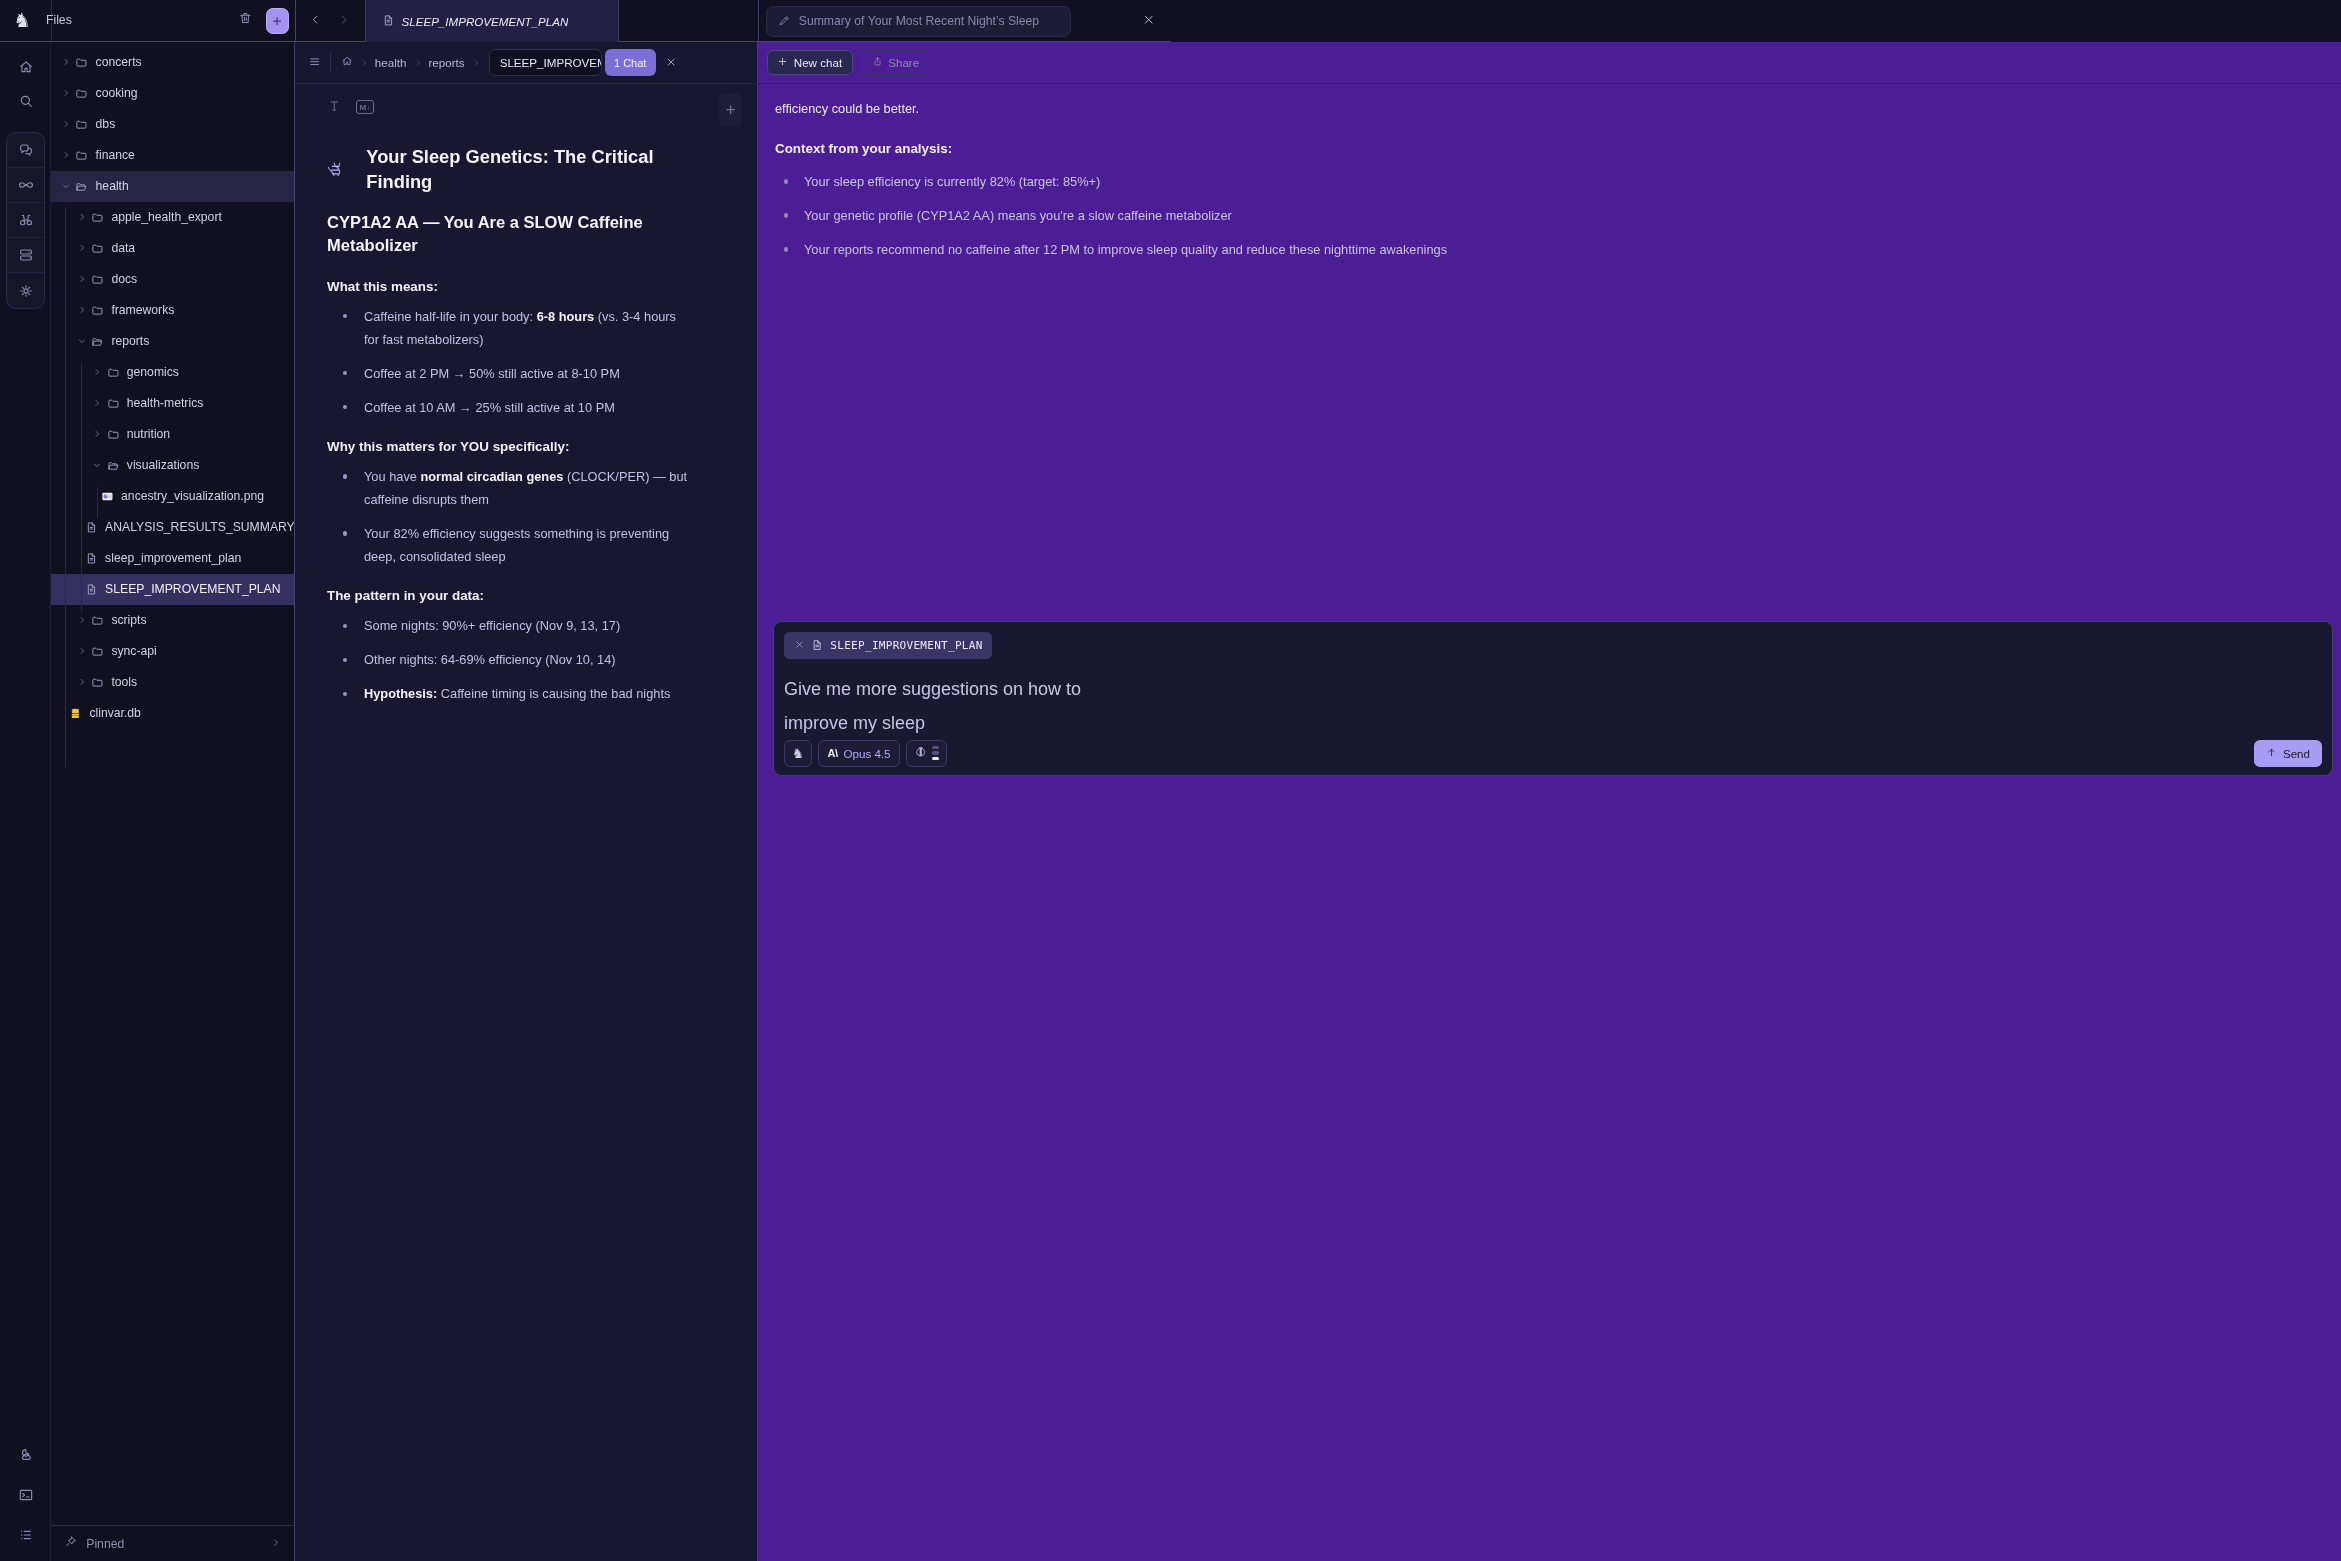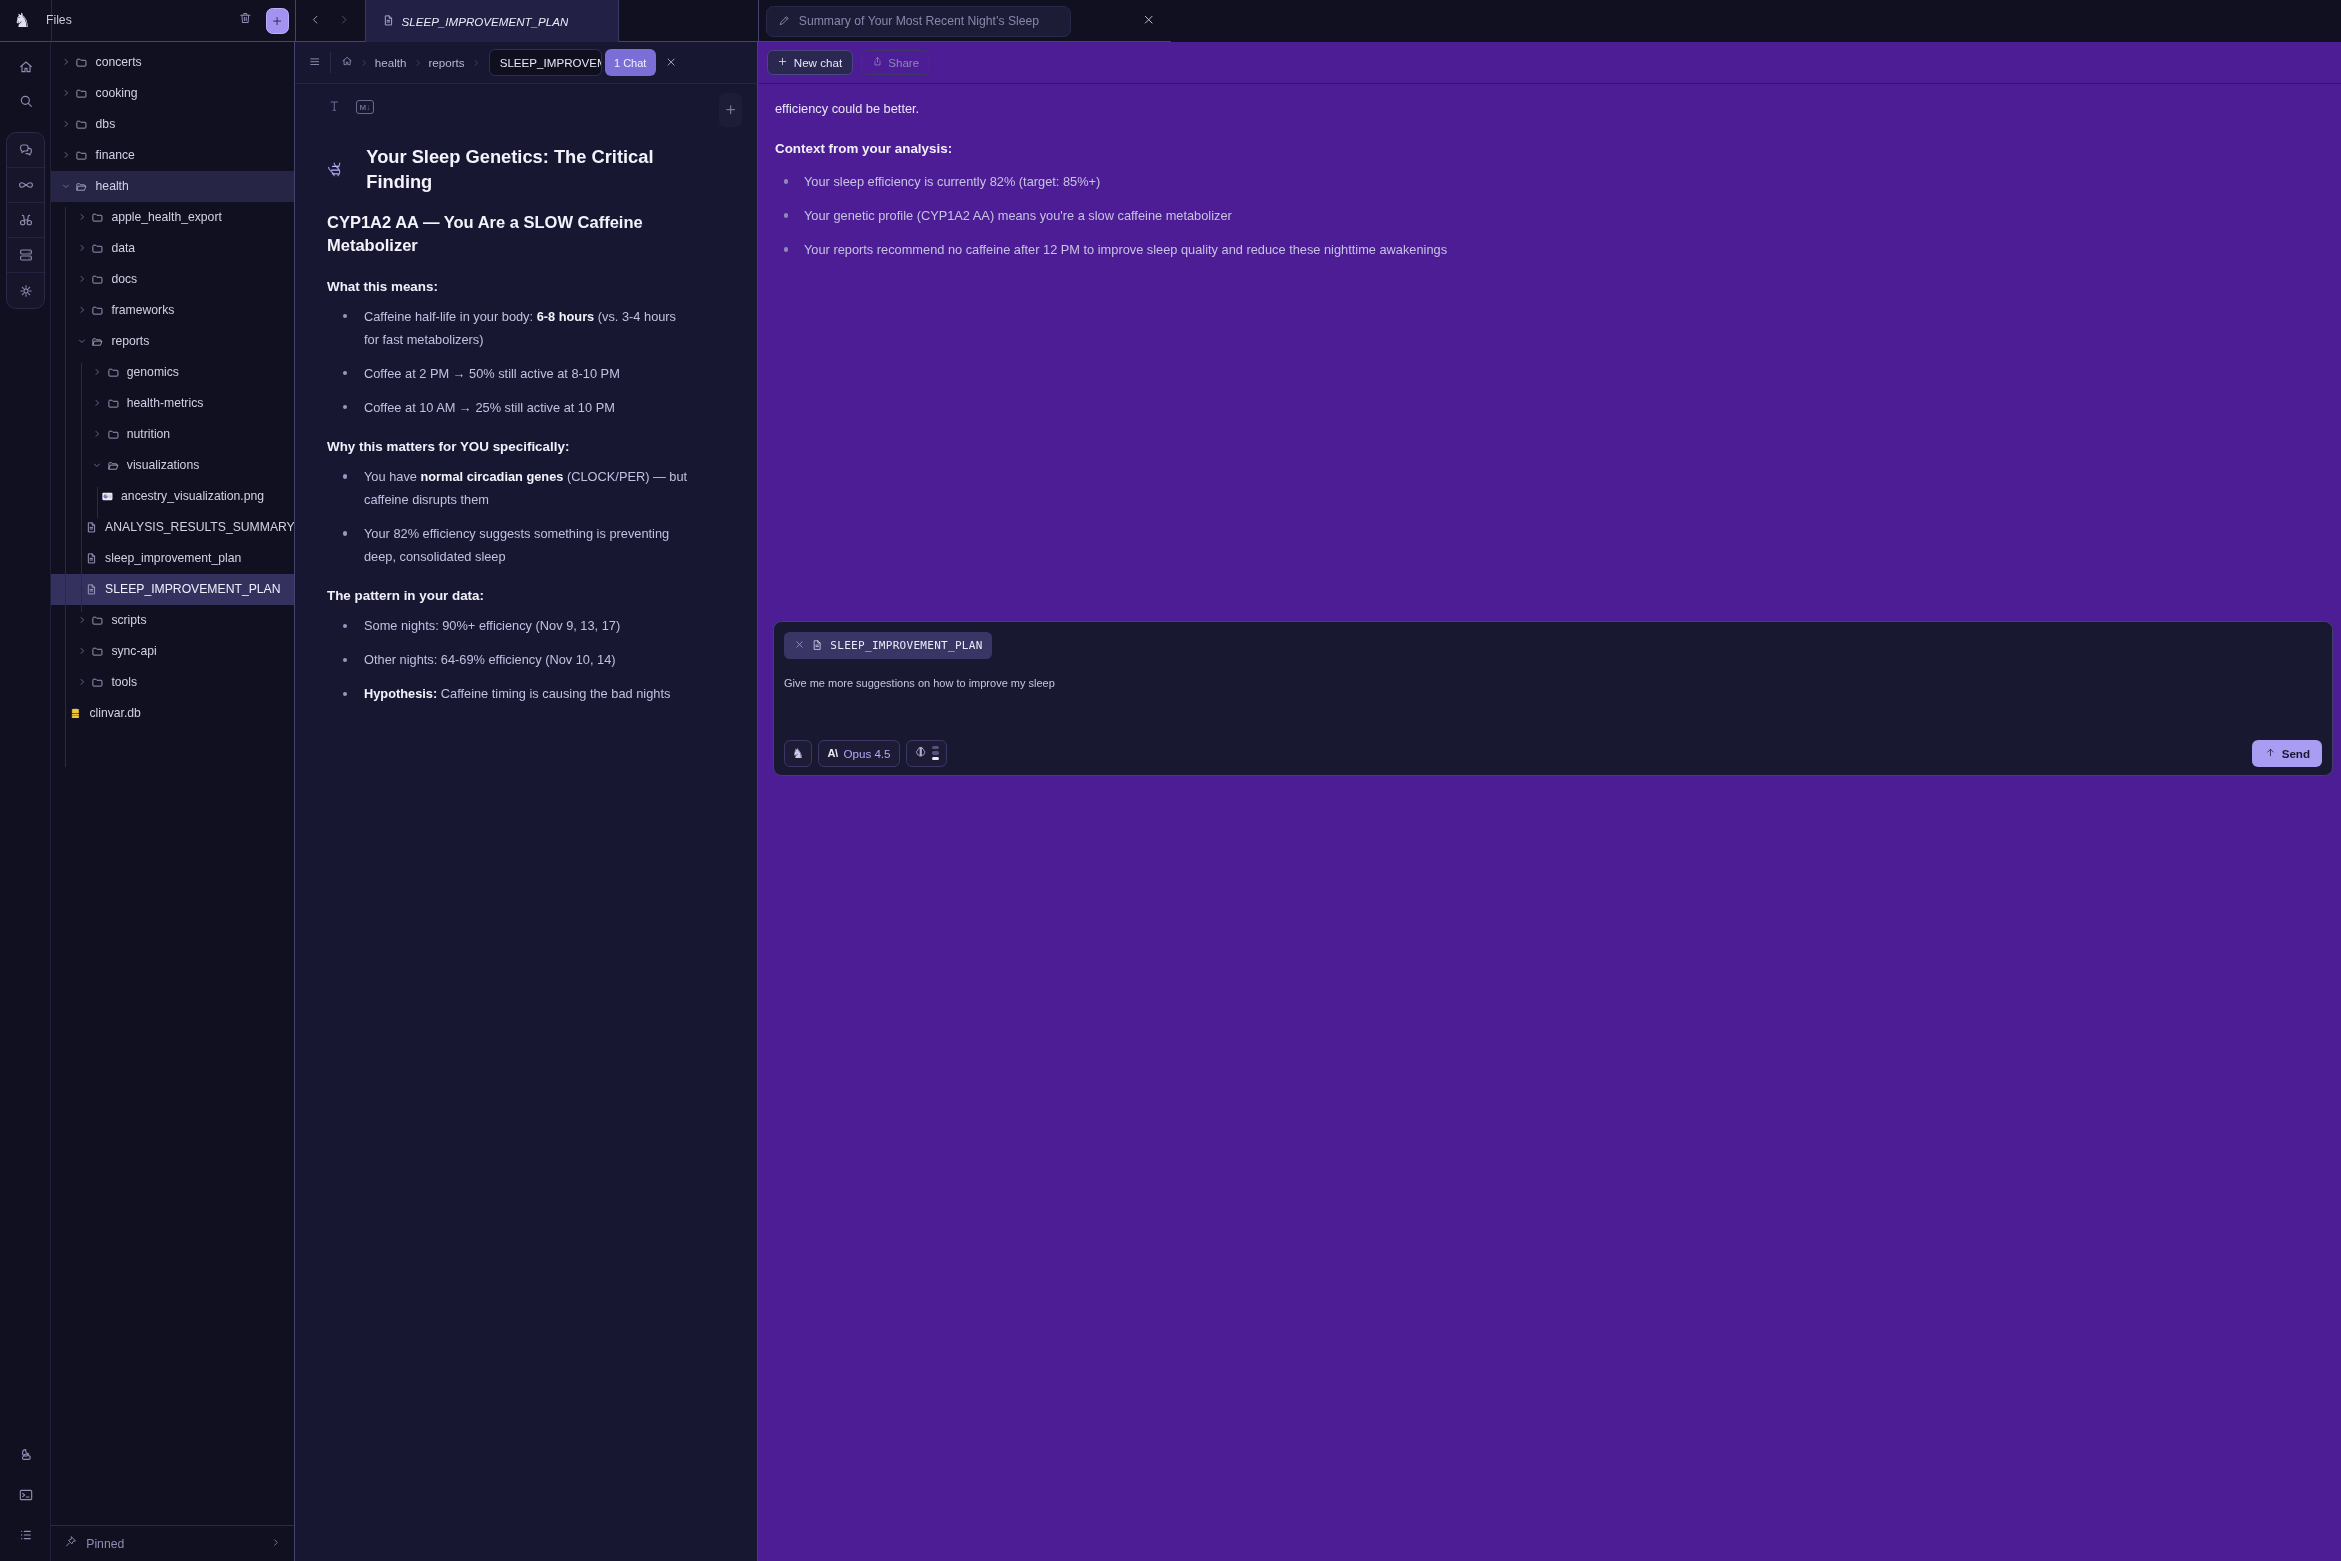--- a/index.html
+++ b/index.html
@@ -115,35 +115,35 @@
   #chat-body li::before { content:""; position:absolute; left:8.5px; top:0.75em; width:4.9px; height:4.9px;
     border-radius:50%; background:#8f8ab5; }
 
   #composer { position:absolute; left:15.2px; right:8px; top:579px; height:155px; background:#191831;
     border:0.6px solid #434069; border-radius:8.5px; padding:9.8px; }
   #ctx-chip { display:inline-flex; align-items:center; gap:6.7px; height:27px; background:#393666;
     border-radius:5.5px; padding:0 9.8px; color:#a5a2c4; }
   #ctx-chip .ic { width:11px; height:11px; }
   #ctx-chip .doc-ic { color:#cfcce8; width:12.2px; height:12.2px; }
   #ctx-chip .chipname { font-family:"DejaVu Sans Mono",monospace; font-size:11px; color:#eceaf8; letter-spacing:0.3px; }
-  #composer-input { margin-top:14.6px; font-size:11px; line-height:1.85; color:#c9c5e2; max-width:305px; }
+  #composer-input { margin-top:14.6px; font-size:18px; line-height:1.85; color:#c9c5e2; max-width:305px; }
   #composer-row { position:absolute; left:9.8px; right:9.8px; bottom:8.5px; display:flex; gap:6.1px; align-items:center; }
   .crb { height:27px; background:#1d1b36; border:0.6px solid #3b3866; border-radius:6.1px;
     display:flex; align-items:center; justify-content:center; color:#cfcce8; }
   #pegasus-btn { width:28px; font-size:13.4px; }
   #model-btn { padding:0 8.5px; gap:6.1px; }
   #model-btn .amark { font-weight:700; font-size:11px; color:#eceaf8; letter-spacing:-0.6px; }
   #model-btn .mname { font-size:11.6px; color:#b7a9f7; }
   #effort-btn { width:41px; gap:4.9px; color:#b4b0d4; }
   .bars { display:flex; flex-direction:column; gap:1.8px; }
   .bars i { width:7.3px; height:3.7px; border-radius:1.8px; background:#56527c; display:block; }
   .bars i.on { background:#ece9f8; }
   #composer-row .spacer { flex:1; }
   #send-btn { height:27px; background:#a89cf3; border:none; border-radius:6.1px; padding:0 12.2px;
-    display:flex; align-items:center; gap:6.1px; font-size:11.6px; font-weight:700; color:#191831; }
+    display:flex; align-items:center; gap:6.1px; font-size:11.6px; font-weight:400; color:#191831; }
   #send-btn .ic { width:11px; height:11px; }
 </style>
 </head>
 <body>
 
 <header id="topbar">
   <span id="logo">♞</span>
   <div class="vdiv" style="left:51px"></div>
   <span id="files-label">Files</span>
   <button id="trash-btn"><svg class="ic " viewBox="0 0 24 24" fill="none" stroke="currentColor" stroke-width="1.7" stroke-linecap="round" stroke-linejoin="round" aria-hidden="true">

